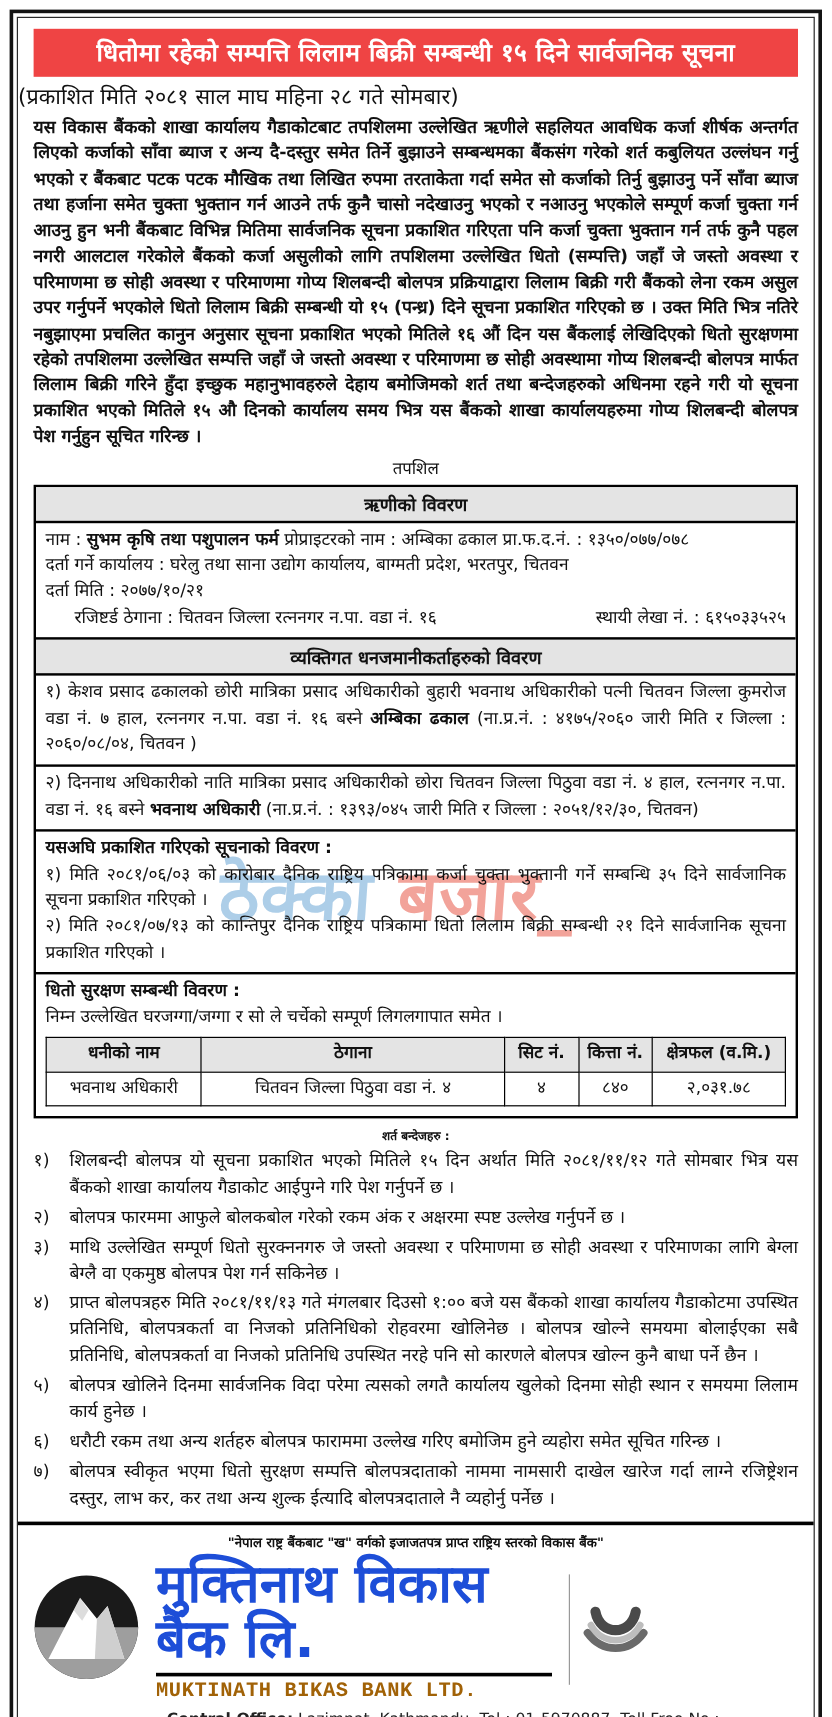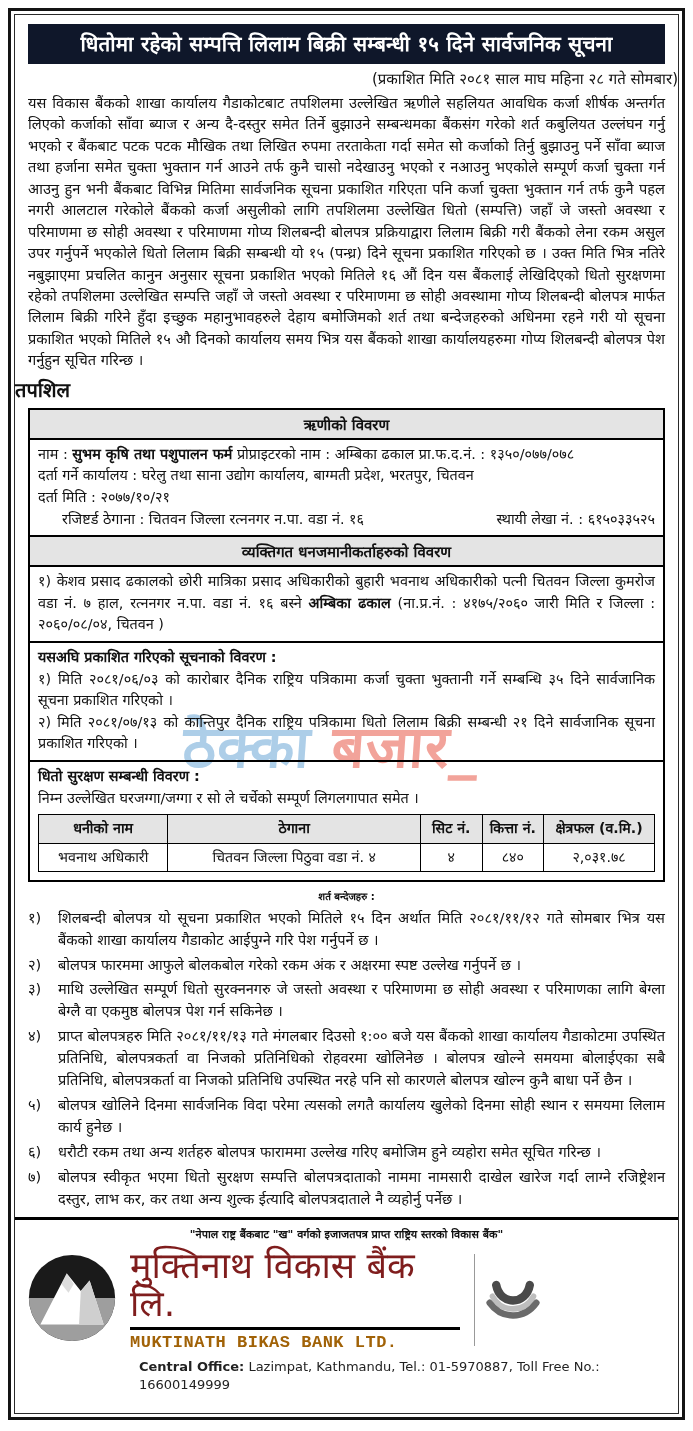--- a/index.html
+++ b/index.html
@@ -11,32 +11,32 @@
   }
   .outer-frame {
     border: 3px solid #141414; padding: 3px; min-height: 1412px; background: #fff;
   }
   .inner-frame {
     border: 1px solid #2a2a2a; padding: 9px 0 10px 0; position: relative; min-height: 1400px; background: #fff;
   }
   .pad { padding-left: 13px; padding-right: 13px; }
 
   .title-bar {
-    margin: 0 13px; background: #0f172a; color: #fff; text-align: center;
+    margin: 0 13px; background: #ef4444; color: #fff; text-align: center;
     font-size: 20.5px; font-weight: bold; padding: 5px 4px 7px 4px; letter-spacing: 0.2px;
     position: relative; z-index: 2;
   }
   .pub-date {
-    text-align: right; font-size: 15px; padding: 4px 0 3px 0; font-weight: 500;
+    text-align: left; font-size: 18px; padding: 4px 0 3px 0; font-weight: 500;
   }
   .notice-body {
     font-size: 14.6px; line-height: 1.47; text-align: justify; padding-top: 1px;
-    position: relative; z-index: 2;
-  }
-  .tapasil { font-weight: bold; font-size: 20px; padding: 5px 0 5px 0; }
+    position: relative; z-index: 2; font-weight: bold;
+  }
+  .tapasil { text-align: center; font-weight: normal; font-size: 14px; padding: 5px 0 5px 0; }
 
   .details-table {
     margin: 0 13px; border: 2px solid #000; position: relative; z-index: 2; background: transparent;
   }
   .sect-header {
     background: #e4e4e4; border-bottom: 2px solid #000; text-align: center;
     font-weight: bold; font-size: 15px; padding: 4px 2px;
   }
   .sect-row { padding: 4px 8px 5px 8px; font-size: 14.4px; line-height: 1.5; }
   .sect-row + .sect-header { border-top: 2px solid #000; }
@@ -62,21 +62,21 @@
     transform: skewX(-4deg); opacity: 0.9;
   }
   .wm-blue { color: #a5c9e6; }
   .wm-red { color: #f19a90; }
 
   .footer { border-top: 3px solid #000; margin-top: 8px; padding-top: 4px; }
   .license-line { text-align: center; font-size: 11px; font-weight: bold; padding: 2px 0 4px 0; }
   .bank-row { display: flex; align-items: center; padding: 2px 13px 6px 13px; }
   .logo-wrap { flex: 0 0 96px; }
   .bank-names { flex: 0 0 330px; padding-left: 6px; }
-  .bank-name-np { font-size: 36px; font-weight: normal; line-height: 1.05; color: #7f1d1d; }
+  .bank-name-np { font-size: 44px; font-weight: bold; line-height: 1.05; color: #1d4ed8; }
   .name-divider { border-top: 3px solid #000; margin: 4px 0 3px 0; width: 330px; }
   .bank-name-en { font-size: 17px; font-weight: bold; letter-spacing: 0.5px; color: #a16207; font-family: Liberation Mono, monospace; }
   .contact-line { font-size: 13px; padding-left: 6px; color: #222; line-height: 1.35; }
   .contact-block { padding: 0 13px 4px 118px; }
   .v-divider { width: 1px; background: #999; height: 92px; margin: 0 10px 0 14px; }
   .award-block { display: flex; align-items: center; gap: 6px; }
   .award-text { font-size: 11.5px; color: #555; line-height: 1.25; }
 </style>
 </head>
 <body>
@@ -108,20 +108,23 @@
           <div>दर्ता मिति : २०७७/१०/२१</div>
           <div class="row-flex">
             <span>रजिष्टर्ड ठेगाना : चितवन जिल्ला रत्ननगर न.पा. वडा नं. १६</span>
             <span>स्थायी लेखा नं. : ६१५०३३५२५</span>
           </div>
         </div>
 
         <div class="sect-header">व्यक्तिगत धनजमानीकर्ताहरुको विवरण</div>
         <div class="sect-row just">
           <span>१) केशव प्रसाद ढकालको छोरी मात्रिका प्रसाद अधिकारीको बुहारी भवनाथ अधिकारीको पत्नी चितवन जिल्ला कुमरोज वडा नं. ७ हाल, रत्ननगर न.पा. वडा नं. १६ बस्ने </span><b class="inline">अम्बिका ढकाल</b><span> (ना.प्र.नं. : ४१७५/२०६० जारी मिति र जिल्ला : २०६०/०८/०४, चितवन )</span>
+        </div>
+        <div class="sect-row just bordered-top">
+          <span>२) दिननाथ अधिकारीको नाति मात्रिका प्रसाद अधिकारीको छोरा चितवन जिल्ला पिठुवा वडा नं. ४ हाल, रत्ननगर न.पा. वडा नं. १६ बस्ने </span><b class="inline">भवनाथ अधिकारी</b><span> (ना.प्र.नं. : १३९३/०४५ जारी मिति र जिल्ला : २०५१/१२/३०, चितवन)</span>
         </div>
 
         <div class="sect-row bordered-top">
           <div style="font-weight:bold;">यसअघि प्रकाशित गरिएको सूचनाको विवरण :</div>
           <div class="just">१) मिति २०८१/०६/०३ को कारोबार दैनिक राष्ट्रिय पत्रिकामा कर्जा चुक्ता भुक्तानी गर्ने सम्बन्धि ३५ दिने सार्वजानिक सूचना प्रकाशित गरिएको ।</div>
           <div class="just">२) मिति २०८१/०७/१३ को कान्तिपुर दैनिक राष्ट्रिय पत्रिकामा धितो लिलाम बिक्री सम्बन्धी २१ दिने सार्वजानिक सूचना प्रकाशित गरिएको ।</div>
         </div>
 
         <div class="sect-row bordered-top">
           <div style="font-weight:bold;">धितो सुरक्षण सम्बन्धी विवरण :</div>

